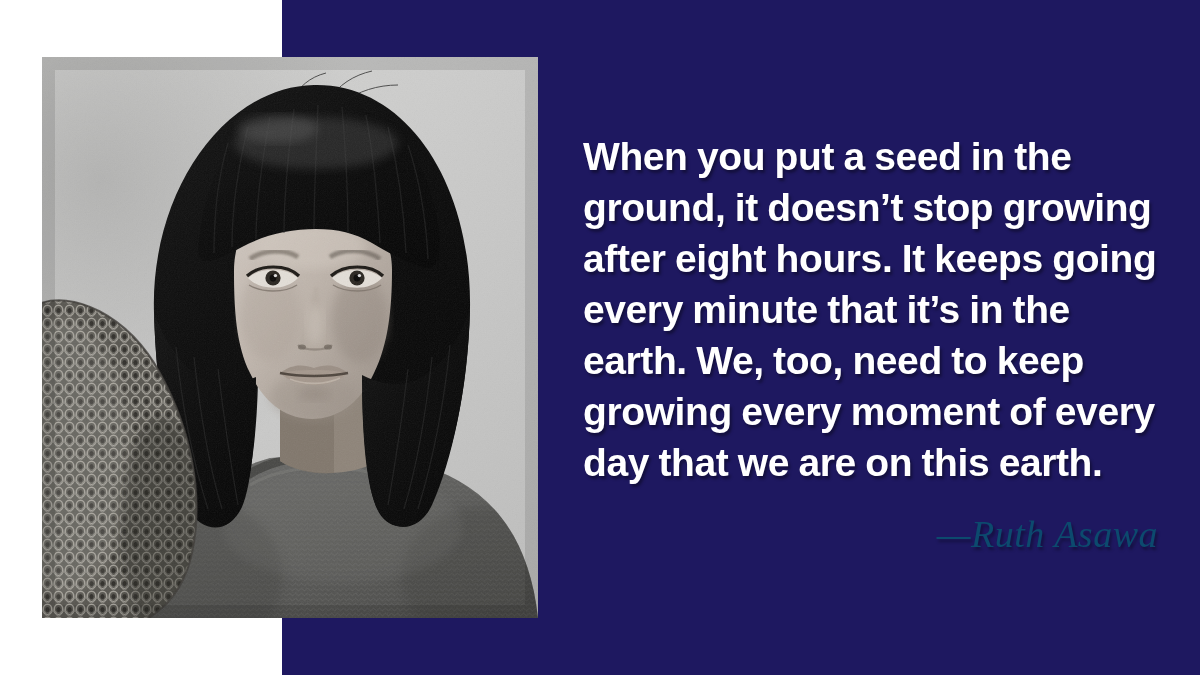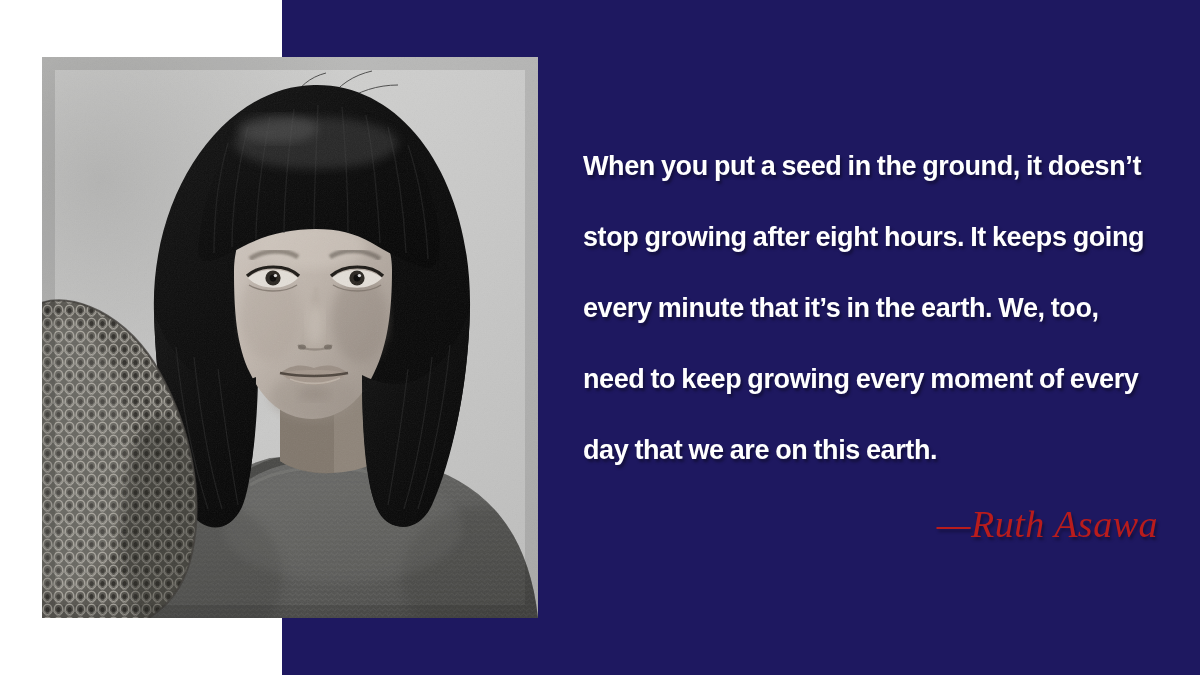--- a/index.html
+++ b/index.html
@@ -69,36 +69,36 @@
   .quote-block {
     position: absolute;
     left: 583px;
     top: 131px;
     width: 580px;
     z-index: 35;
   }
   .quote-text {
     font-family: "Liberation Sans", sans-serif;
     font-weight: bold;
-    font-size: 27px;
-    line-height: 71px;
+    font-size: 39px;
+    line-height: 51px;
     letter-spacing: -0.4px;
     color: #ffffff;
     text-shadow: 2px 3px 3px rgba(0,0,0,0.38);
     word-spacing: -1px;
   }
   .attribution {
-    margin-top: 16px;
+    margin-top: 24px;
     text-align: right;
     padding-right: 5px;
     font-family: "Liberation Serif", serif;
     font-style: italic;
     font-size: 38px;
     line-height: 44px;
-    color: #b91c1c;
+    color: #0c4a6e;
     text-shadow: 2px 3px 3px rgba(0,0,0,0.35);
     letter-spacing: 0.5px;
   }
 </style>
 </head>
 <body>
 
 <div class="canvas">
 
   <div class="white-block"></div>

